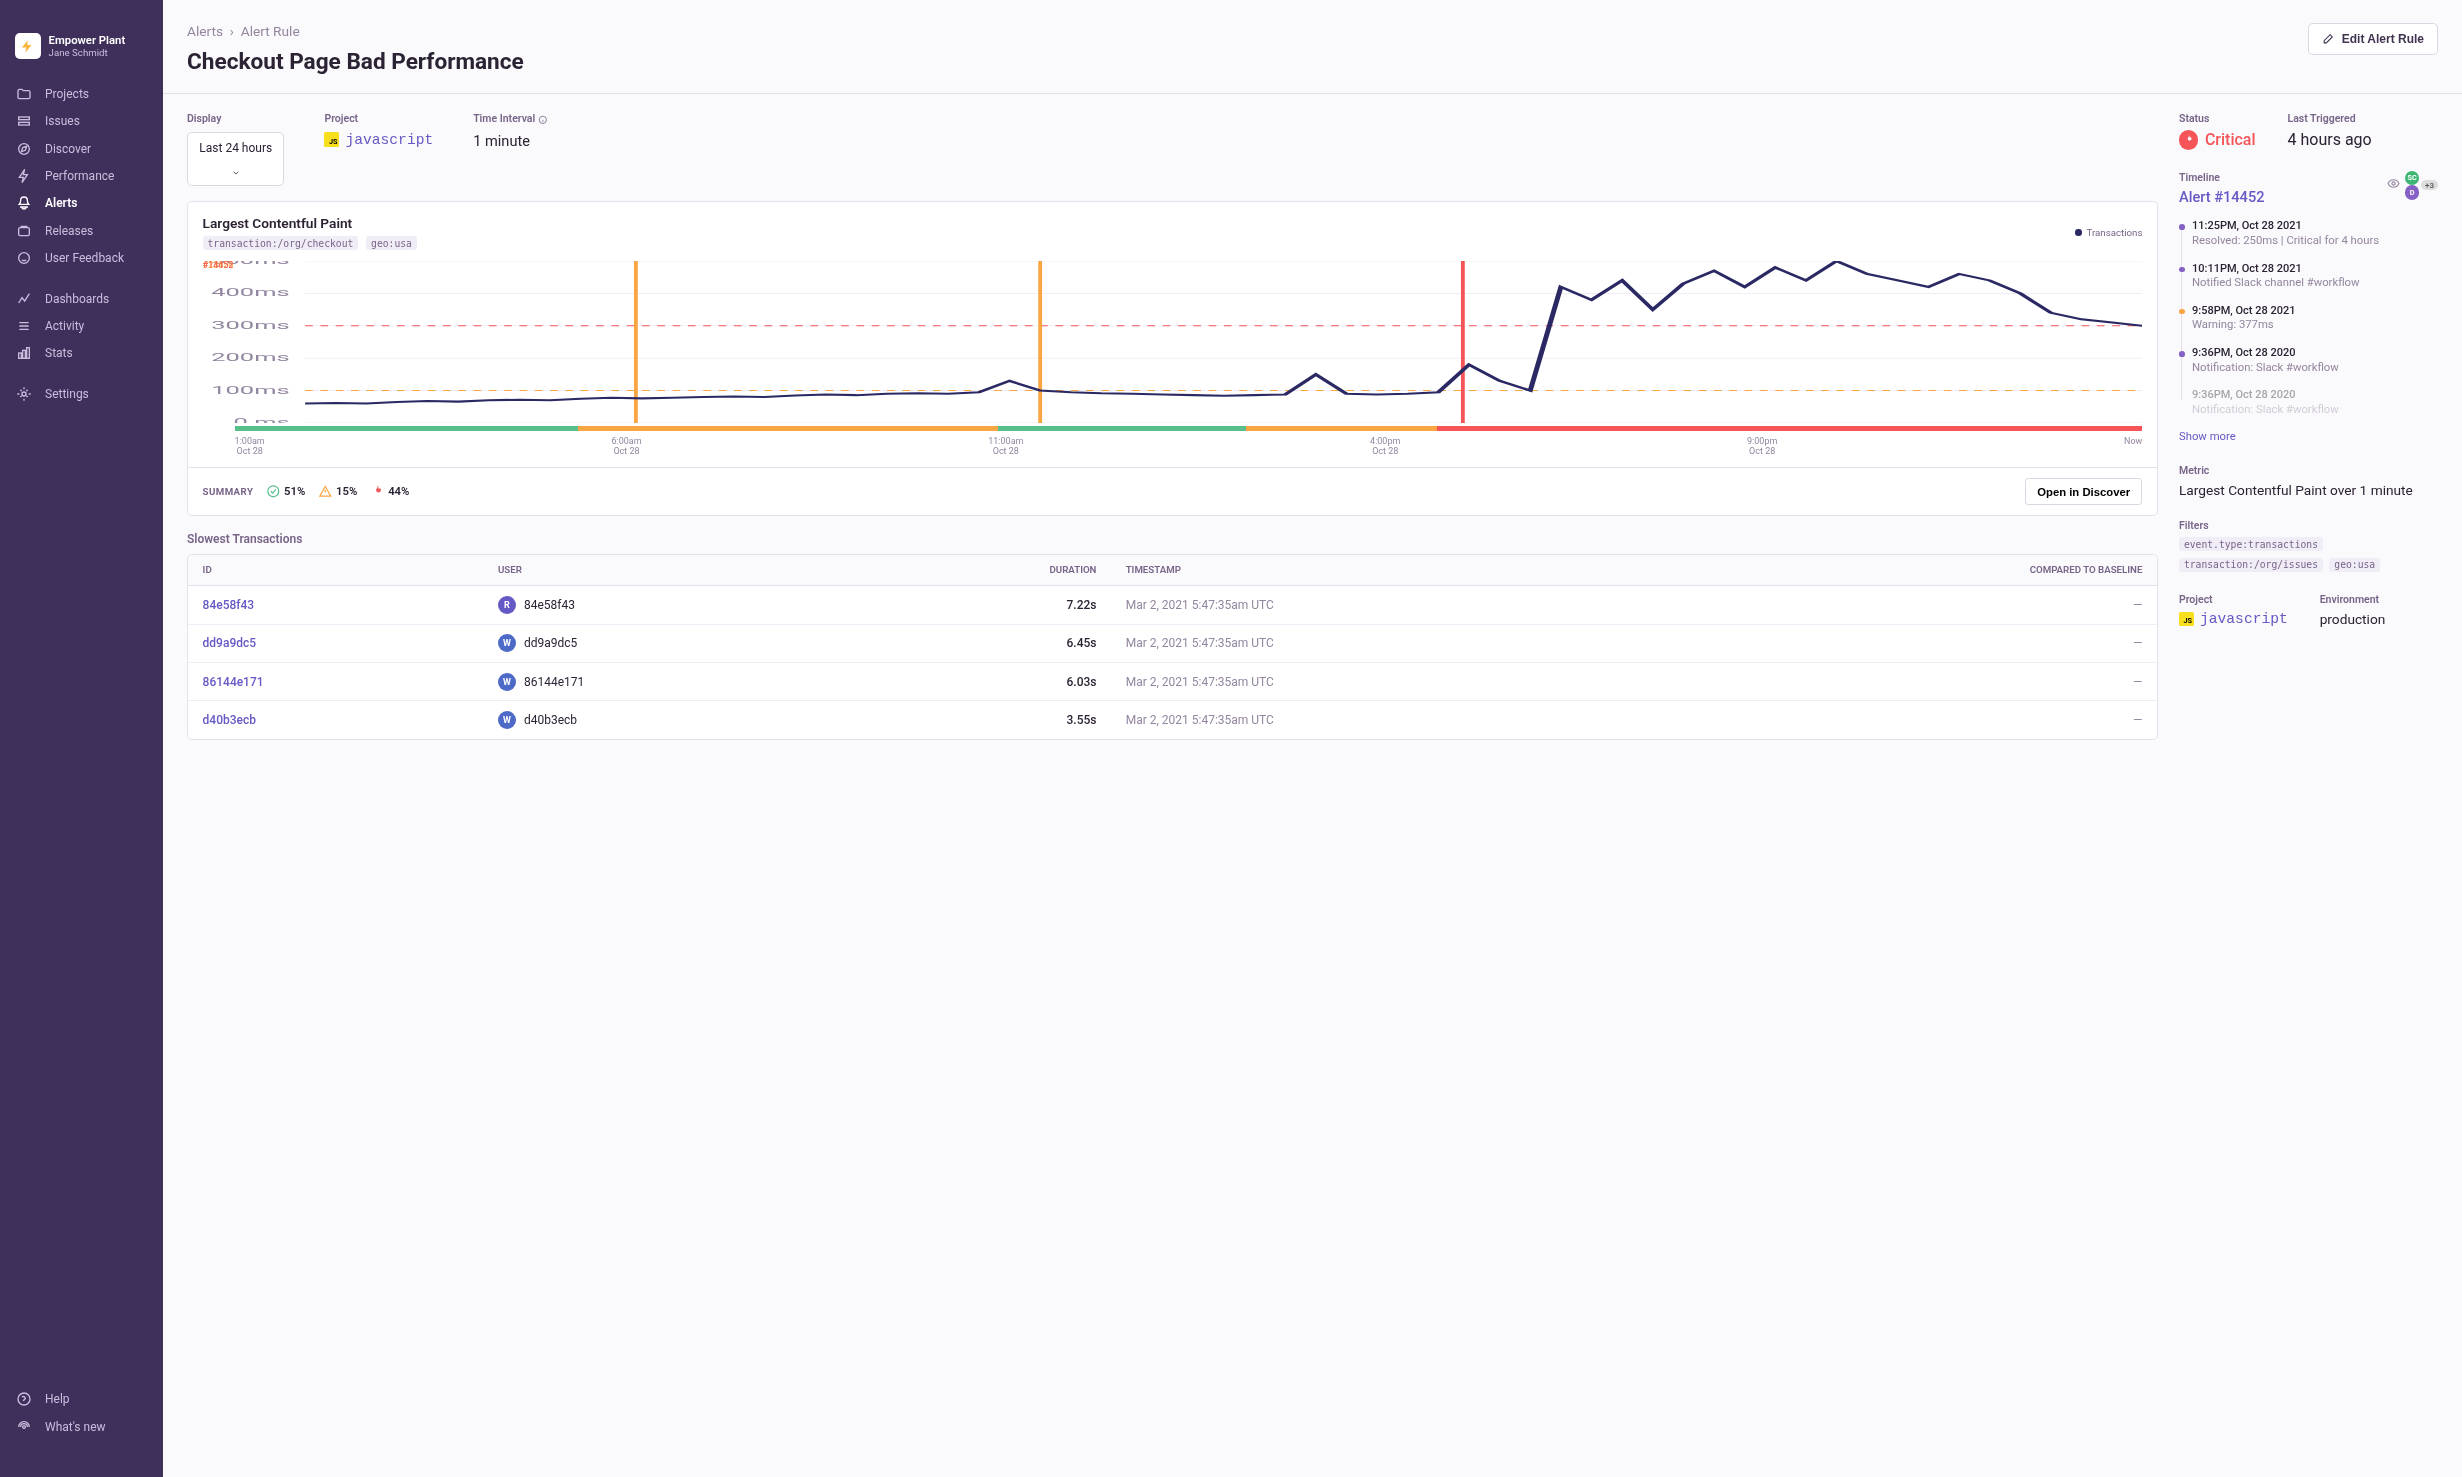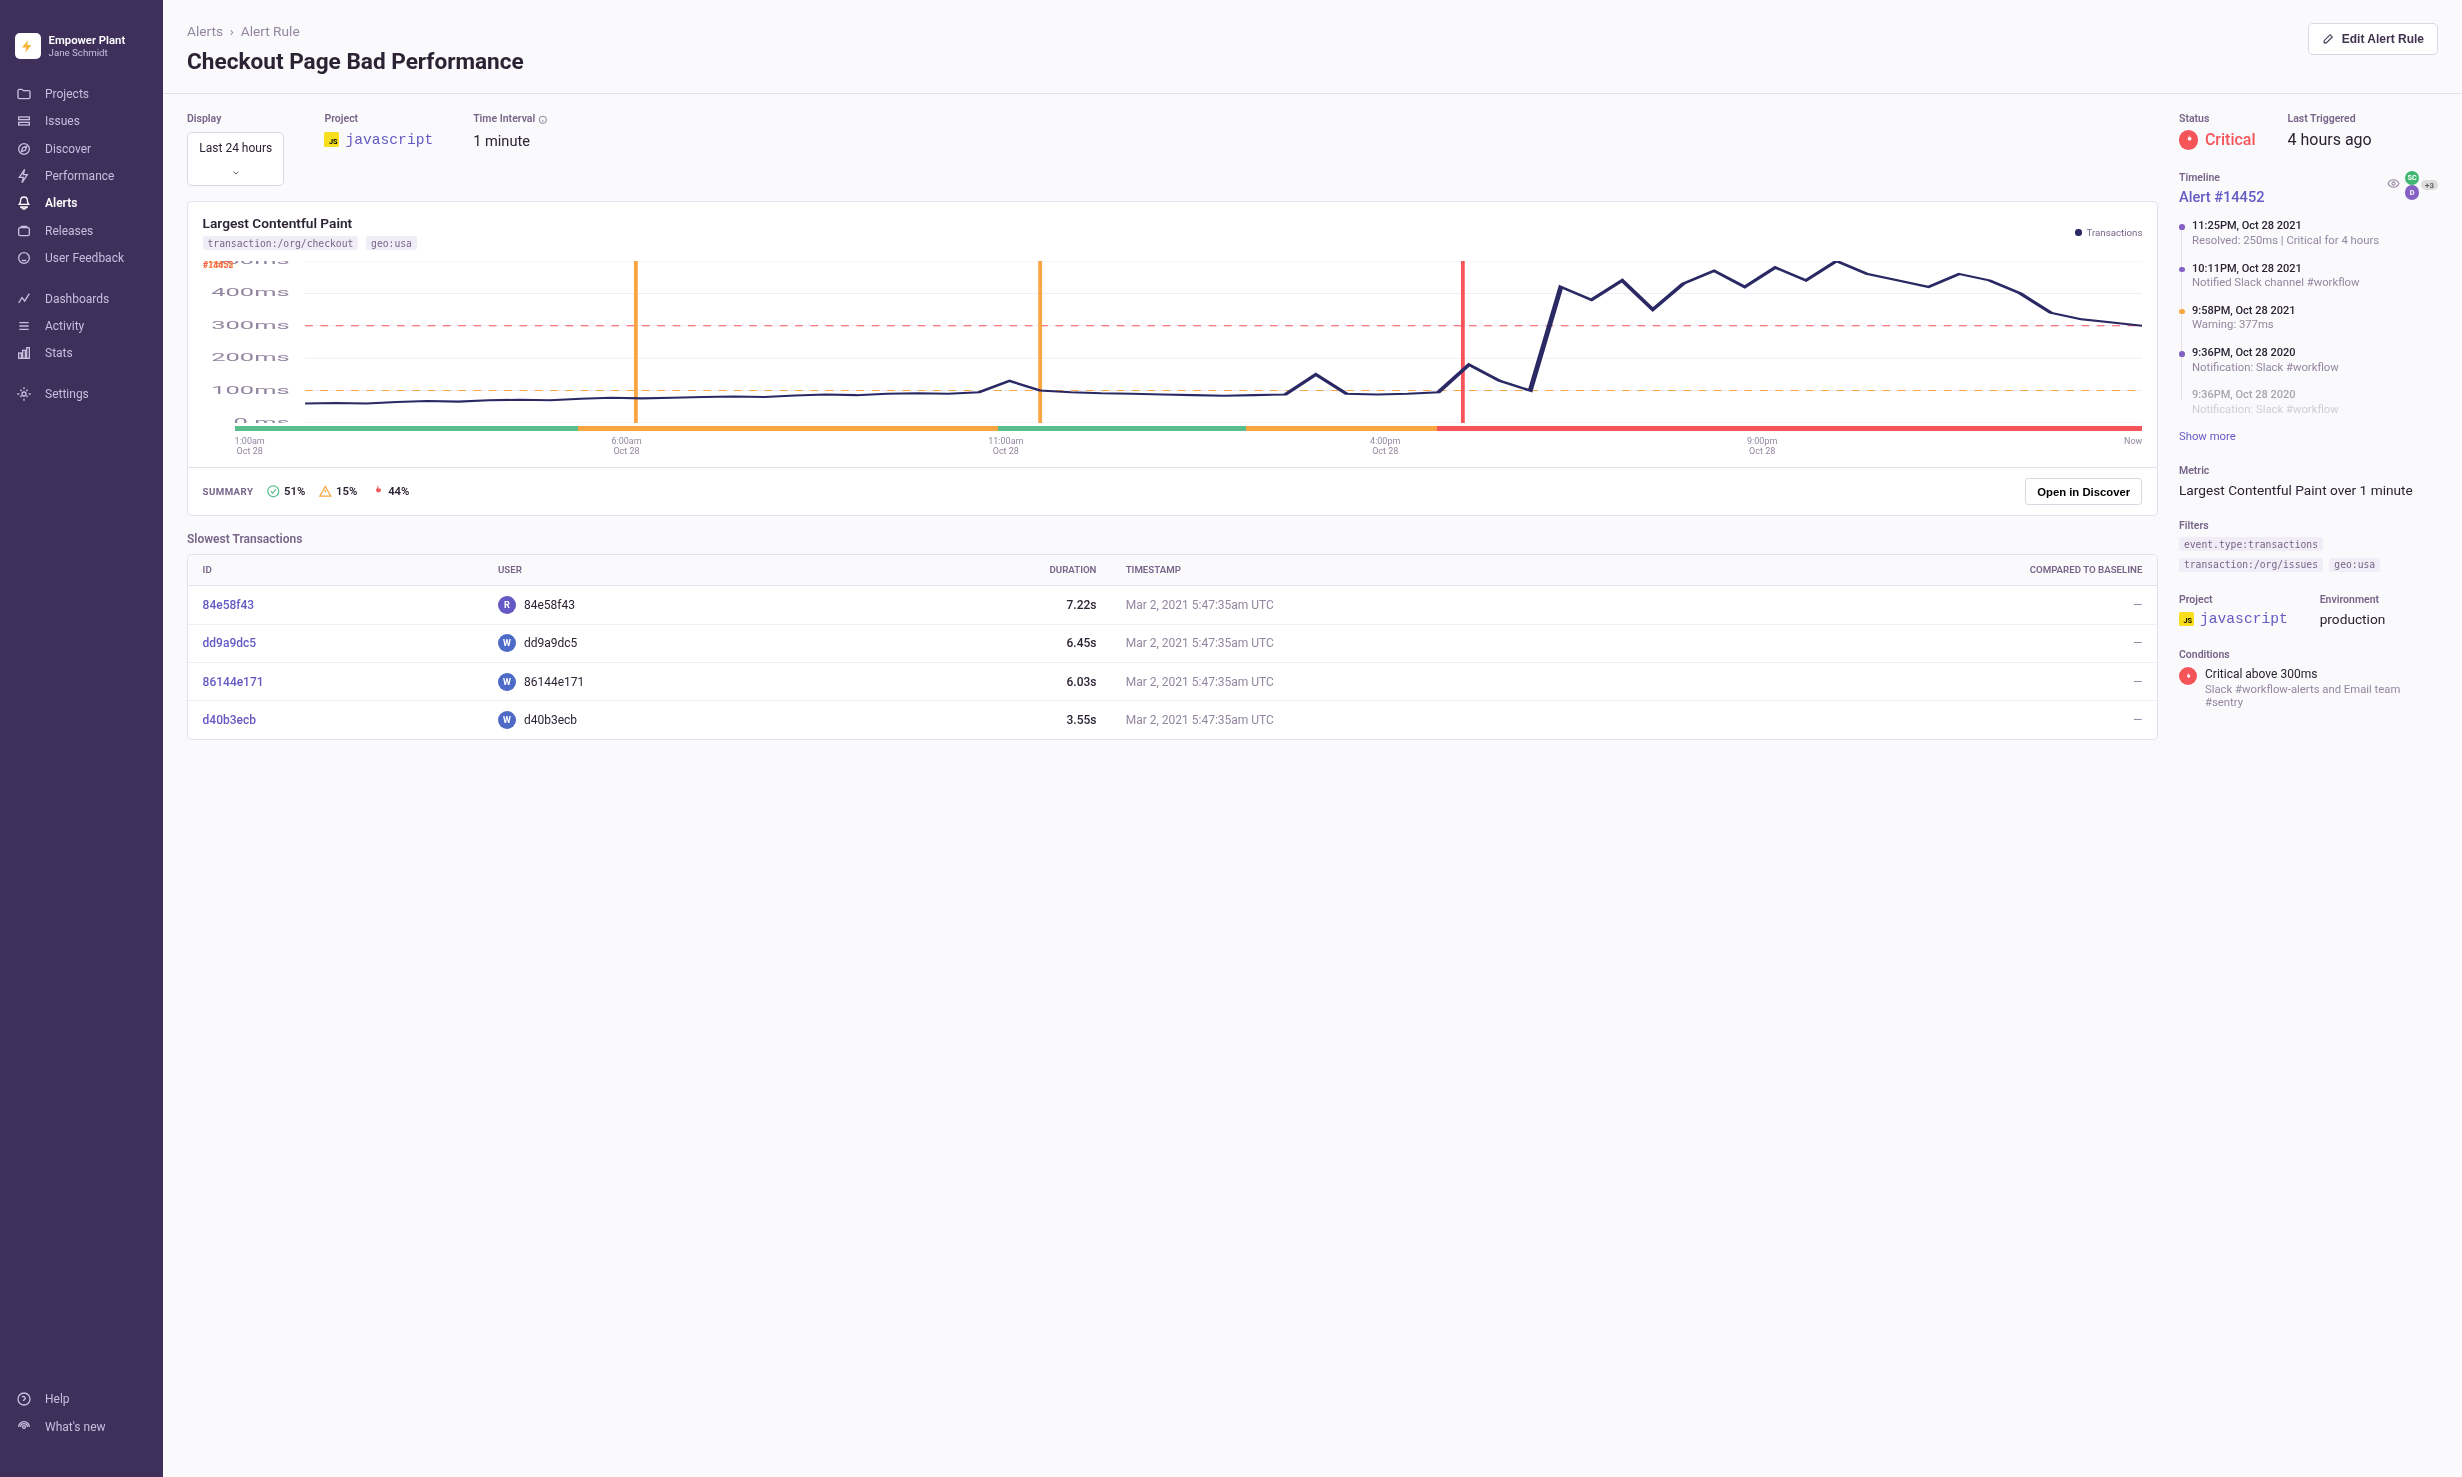--- a/index.html
+++ b/index.html
@@ -519,31 +519,17 @@
               <span class="js-icon">JS</span>
               <span class="proj-link">javascript</span>
             </div>
           </div>
           <div>
             <div class="right-label">Environment</div>
             <div class="right-value">production</div>
           </div>
         </div>
 
-        <div class="right-section">
-          <div class="right-label">Conditions</div>
-          <div class="cond-item">
-            <span class="cond-icon">
-                <svg width="9.7" height="9.7" viewBox="0 0 24 24" fill="currentColor">
-                  <path d="M12 2c2 4-2 5-2 8a4 4 0 008 0c0-2-1-3-2-4 0 3-2 3-2 1 0-3 0-3-2-5z"></path>
-                </svg>
-              </span>
-            <div>
-              <div class="cond-text">Critical above 300ms</div>
-              <div class="cond-sub">Slack #workflow-alerts and Email team #sentry</div>
-            </div>
-          </div>
-        </div>
       </div>
     </div>
   </div>
 </div>
 
 
 </body></html>

